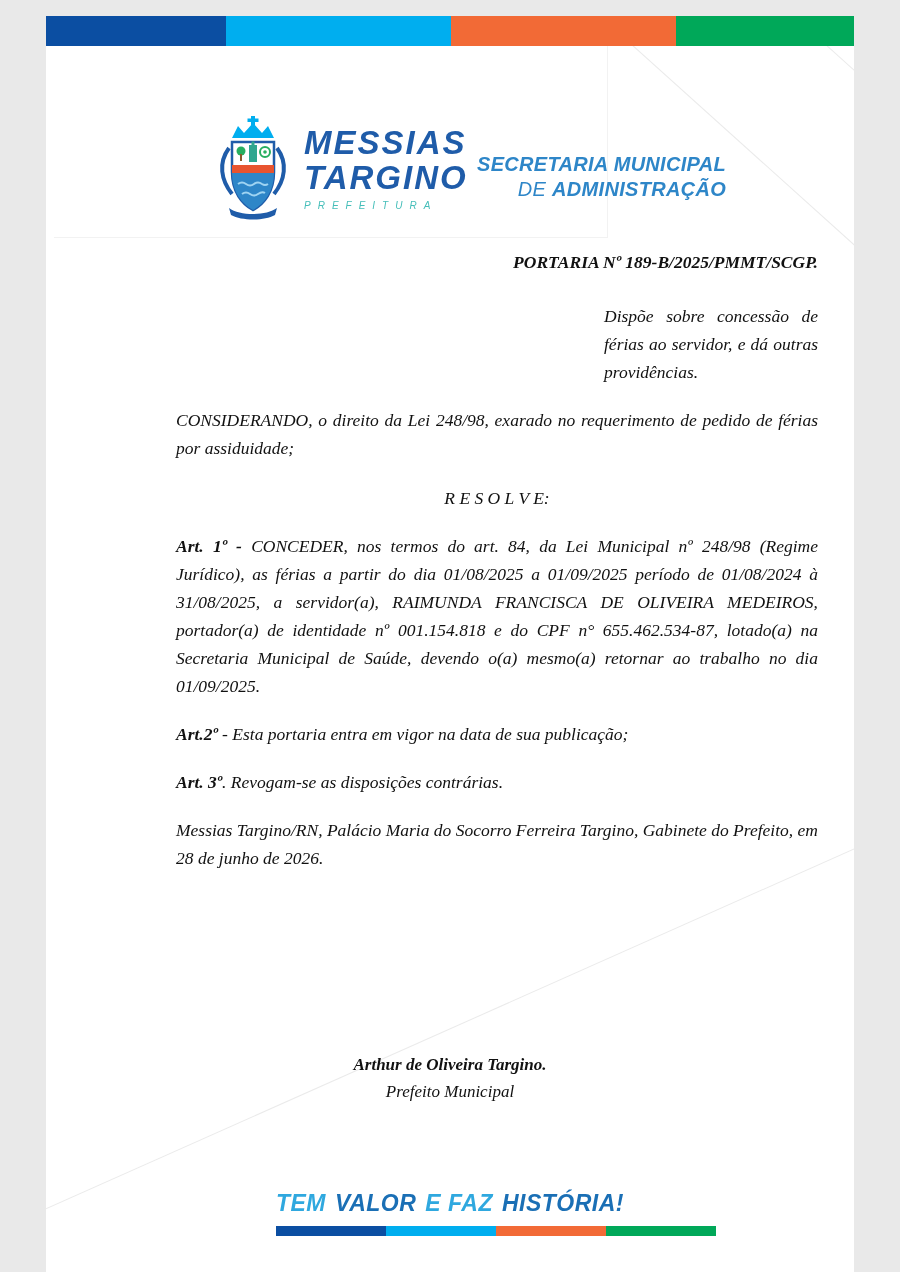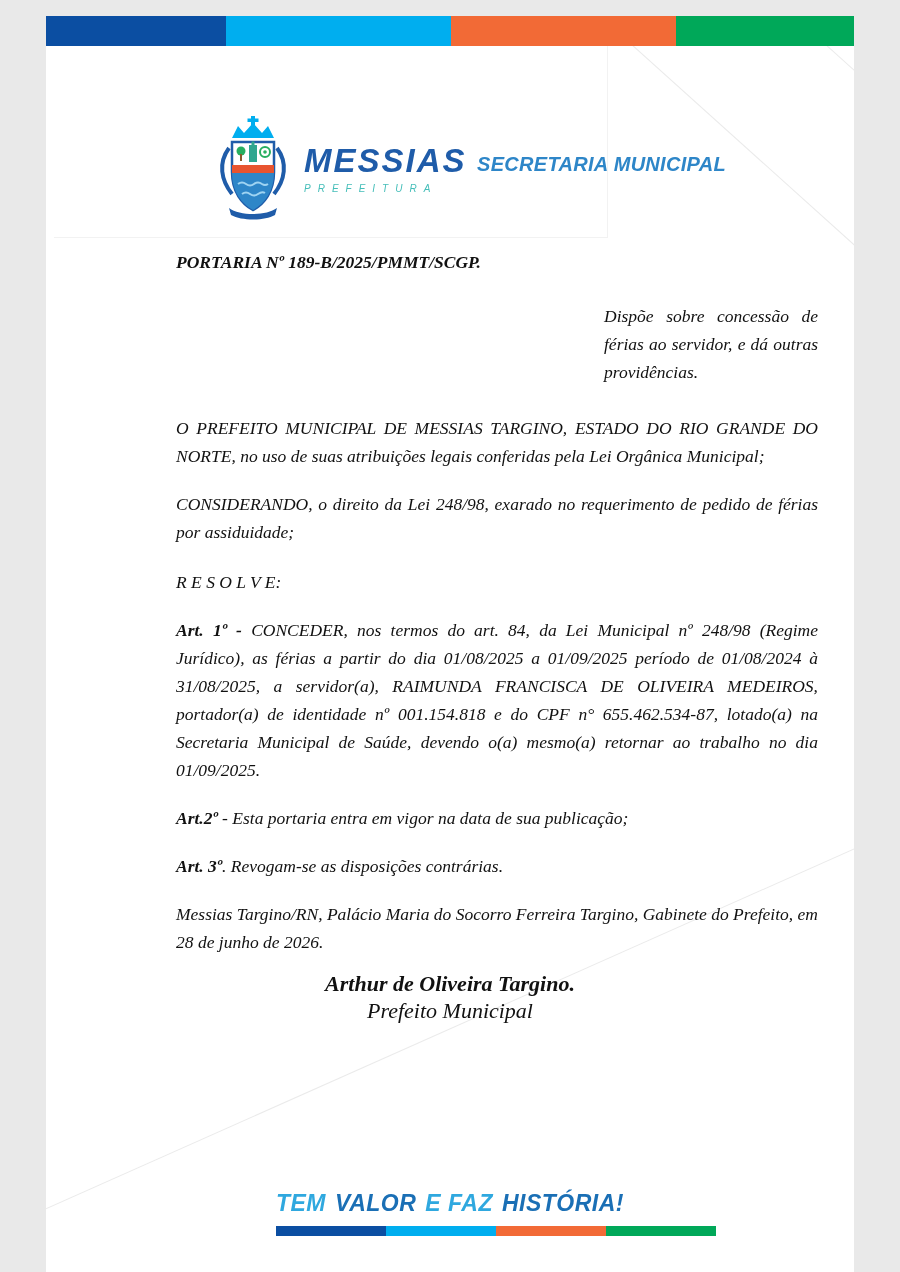--- a/index.html
+++ b/index.html
@@ -35,28 +35,28 @@
     color:#2E86C8; letter-spacing:0.3px;
   }
   .dept .l1 { font-weight:700; }
   .dept .de { font-weight:400; }
   .dept .adm { font-weight:800; }
   
   .doc {
     position:absolute; top:232px; left:130px; width:642px;
     font-size:17.5px; line-height:28px; text-align:justify;
   }
-  .doc-title { font-weight:700; text-align:left; }
+  .doc-title { font-weight:700; text-align:right; }
   .summary { margin-top:26px; margin-left:428px; width:214px; text-align:justify; }
   .para { margin-top:20px; }
   .para.first { margin-top:28px; }
   .lead { font-weight:700; }
-  .resolve { margin-top:22px; text-align:left; }
+  .resolve { margin-top:22px; text-align:center; }
   
-  .signature { position:absolute; top:954px; left:0; right:0; text-align:center; font-size:22px; line-height:27px; }
+  .signature { position:absolute; top:1035px; left:0; right:0; text-align:center; font-size:17px; line-height:27px; }
   .sig-name { font-weight:700; }
   
   .tagline {
     position:absolute; top:1174px; left:0; right:0; text-align:center;
     font-family:"Liberation Sans", sans-serif; font-size:23px; font-weight:700; letter-spacing:0.5px;
   }
   .tag-word + .tag-word { margin-left:9px; }
   .tag-light { color:#2FA8DF; }
   .tag-dark  { color:#1A6FB5; font-weight:800; }
 </style>
@@ -92,34 +92,35 @@
       <circle cx="49" cy="36" r="5" fill="none" stroke="#27AE60" stroke-width="2"></circle>
       <circle cx="49" cy="36" r="1.8" fill="#27AE60"></circle>
       <rect x="16" y="49" width="42" height="8" fill="#E8542F"></rect>
       <path d="M16 57 C16 76 26 88 37 94 C48 88 58 76 58 57 Z" fill="#2E86C8"></path>
       <path d="M22 68 q4 -3 8 0 q4 3 8 0 q4 -3 8 0 q3 2 6 0" stroke="#9FD4F2" stroke-width="2" fill="none"></path>
       <path d="M26 78 q4 -3 8 0 q4 3 8 0 q4 -3 7 -1" stroke="#9FD4F2" stroke-width="2" fill="none"></path>
       <path d="M13 92 C24 100 50 100 61 92 L59 99 C48 105 26 105 15 99 Z" fill="#1F5CA9"></path>
     </svg>
     <div class="logo-text">
       <div class="logo-big">MESSIAS</div>
+      <div class="logo-big">TARGINO</div>
       <div class="logo-sub">PREFEITURA</div>
     </div>
   </div>
 
   <div class="dept">
     <div class="l1">SECRETARIA MUNICIPAL</div>
+    <div class="l2"><span class="de">DE </span><span class="adm">ADMINISTRAÇÃO</span></div>
   </div>
 
   <div class="doc">
     <div class="doc-title">PORTARIA Nº 189-B/2025/PMMT/SCGP.</div>
 
     <div class="summary">Dispõe sobre concessão de férias ao servidor, e dá outras providências.</div>
 
-    <p class="para first">O PREFEITO MUNICIPAL DE MESSIAS TARGINO, ESTADO DO RIO GRANDE DO NORTE, no uso de suas atribuições legais conferidas pela Lei Orgânica Municipal;</p>
 
     <p class="para">CONSIDERANDO, o direito da Lei 248/98, exarado no requerimento de pedido de férias por assiduidade;</p>
 
     <p class="para resolve">R E S O L V E:</p>
 
     <p class="para"><span class="lead">Art. 1º - </span><span>CONCEDER, nos termos do art. 84, da Lei Municipal nº 248/98 (Regime Jurídico), as férias a partir do dia 01/08/2025 a 01/09/2025 período de 01/08/2024 à 31/08/2025, a servidor(a), RAIMUNDA FRANCISCA DE OLIVEIRA MEDEIROS, portador(a) de identidade nº 001.154.818 e do CPF n° 655.462.534-87, lotado(a) na Secretaria Municipal de Saúde, devendo o(a) mesmo(a) retornar ao trabalho no dia 01/09/2025.</span></p>
 
     <p class="para"><span class="lead">Art.2º</span><span> - Esta portaria entra em vigor na data de sua publicação;</span></p>
 
     <p class="para"><span class="lead">Art. 3º</span><span>. Revogam-se as disposições contrárias.</span></p>

